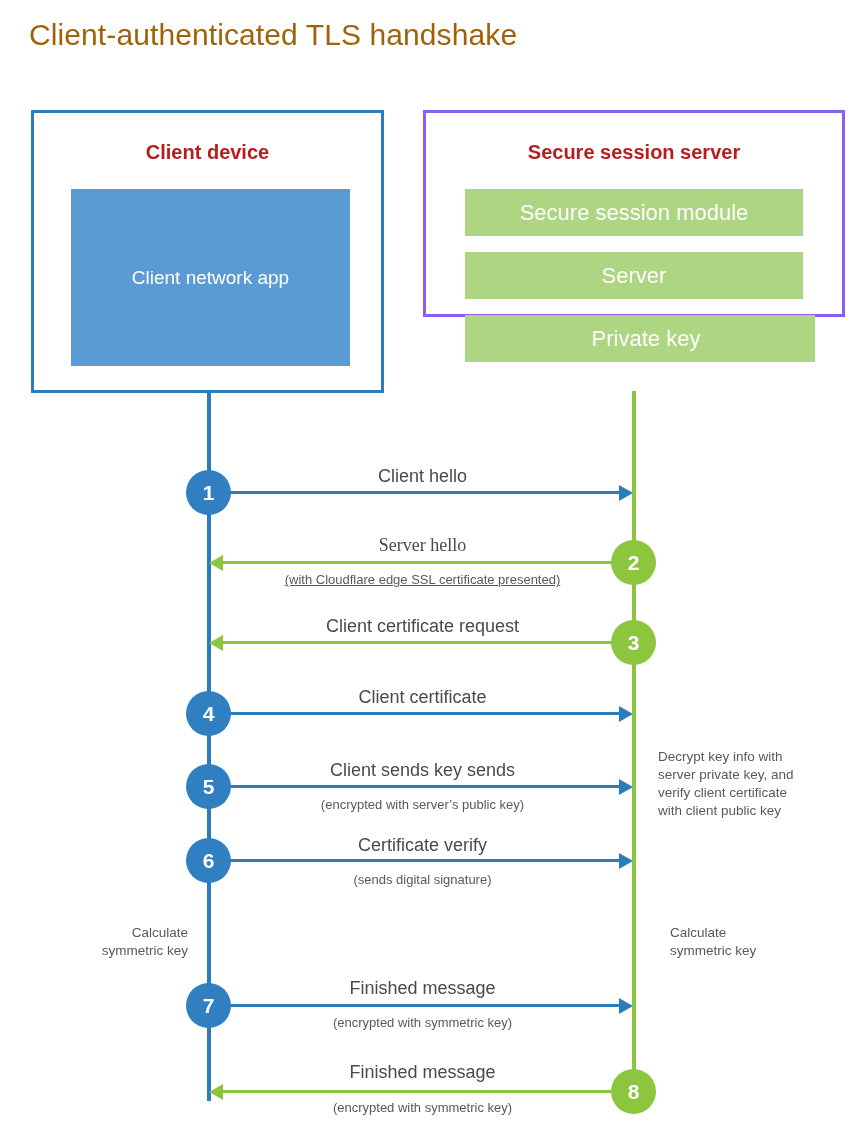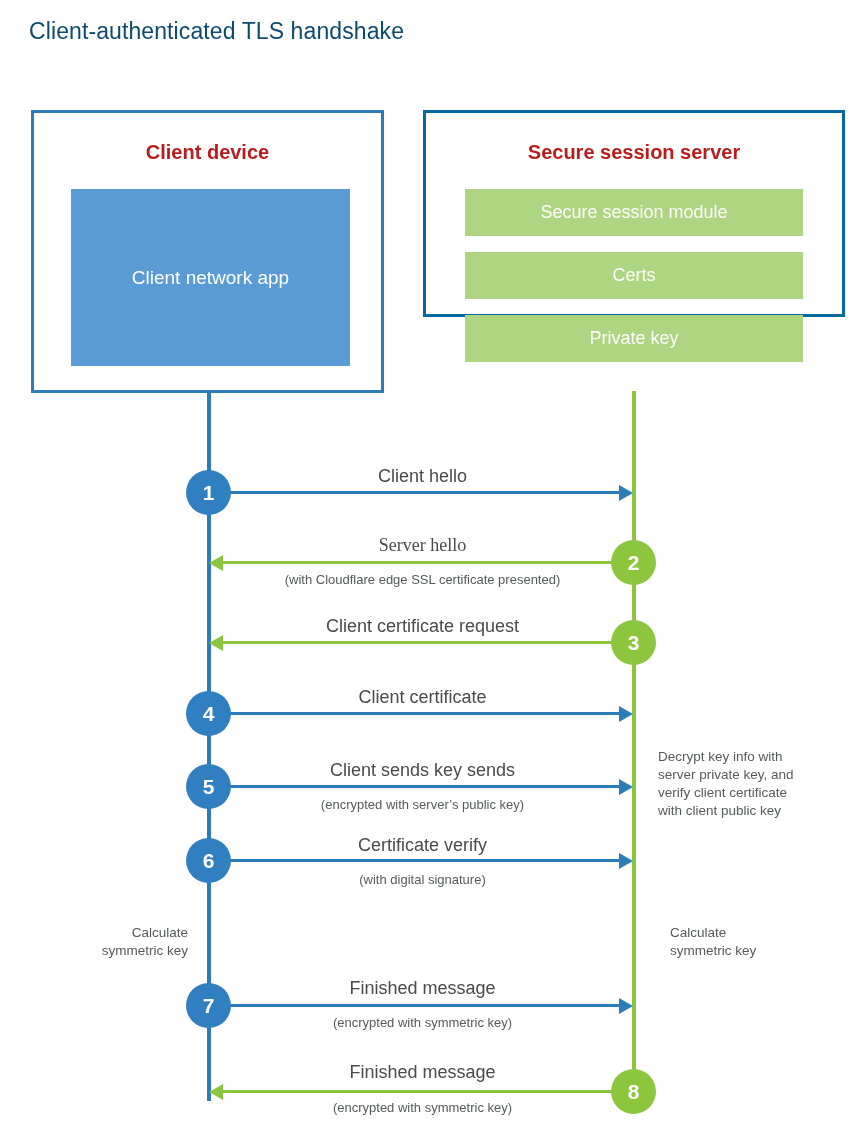--- a/index.html
+++ b/index.html
@@ -17,22 +17,22 @@
     height: 1146px;
     background: #ffffff;
     overflow: hidden;
   }
 
   
   #diagram-title {
     position: absolute;
     left: 29px;
     top: 18px;
-    font-size: 23px;
-    color: #0c4a6e;
+    font-size: 30px;
+    color: #a16207;
     font-weight: 400;
     letter-spacing: 0.1px;
     white-space: nowrap;
   }
 
   
   .party-box {
     position: absolute;
     background: #ffffff;
     box-sizing: border-box;
@@ -42,21 +42,21 @@
     top: 110px;
     width: 353px;
     height: 283px;
     border: 3px solid #2b7cb9;
   }
   #server-box {
     left: 423px;
     top: 110px;
     width: 422px;
     height: 207px;
-    border: 3px solid #0369a1;
+    border: 3px solid #8b5cf6;
   }
   .party-title {
     position: absolute;
     left: 0;
     right: 0;
     top: 28px;
     text-align: center;
     font-size: 20px;
     font-weight: bold;
     color: #b91c1c;
@@ -78,29 +78,29 @@
     justify-content: center;
     text-align: center;
   }
   .server-block {
     position: absolute;
     left: 39px;
     width: 338px;
     height: 47px;
     background: #aed581;
     color: #ffffff;
-    font-size: 18px;
+    font-size: 22px;
     display: flex;
     align-items: center;
     justify-content: center;
     text-align: center;
   }
   #server-block-0 { top: 76px; }
   #server-block-1 { top: 139px; }
-  #server-block-2 { top: 202px; }
+  #server-block-2 { top: 202px; padding-left: 12px; }
 
   
   .lifeline {
     position: absolute;
     width: 4px;
     top: 391px;
   }
   #client-lifeline {
     left: 207px;
     height: 710px;
@@ -188,39 +188,39 @@
 
   <div id="client-box" class="party-box">
     <div class="party-title">Client device</div>
     <div id="client-app-block">Client network
 app</div>
   </div>
 
   <div id="server-box" class="party-box">
     <div class="party-title">Secure session server</div>
     <div id="server-block-0" class="server-block">Secure session module</div>
-    <div id="server-block-1" class="server-block">Certs</div>
+    <div id="server-block-1" class="server-block">Server</div>
     <div id="server-block-2" class="server-block">Private key</div>
   </div>
 
   <div id="client-lifeline" class="lifeline"></div>
   <div id="server-lifeline" class="lifeline"></div>
 
   <div class="msg blue">
     <div class="msg-label" style="left:211px; top:466px; width:423px;">Client hello</div>
     <div class="msg-line" style="left:209px; top:491px; width:410px;"></div>
     <div class="msg-head right" style="left:619px; top:485px;"></div>
     <div class="step-badge blue-badge" style="left:186px; top:470px;">1</div>
   </div>
 
   <div class="msg green">
     <div class="msg-label" style="left:211px; top:535px; width:423px;font-family:Liberation Serif, serif;">Server hello</div>
     <div class="msg-line" style="left:223px; top:561px; width:411px;"></div>
     <div class="msg-head left" style="left:209px; top:555px;"></div>
-    <div class="msg-sublabel" style="left:211px; top:572px; width:423px;">(with Cloudflare edge SSL certificate presented)</div>
+    <div class="msg-sublabel" style="left:211px; top:572px; width:423px;text-decoration:underline;">(with Cloudflare edge SSL certificate presented)</div>
     <div class="step-badge green-badge" style="left:611px; top:540px;">2</div>
   </div>
 
   <div class="msg green">
     <div class="msg-label" style="left:211px; top:616px; width:423px;">Client certificate request</div>
     <div class="msg-line" style="left:223px; top:641px; width:411px;"></div>
     <div class="msg-head left" style="left:209px; top:635px;"></div>
     <div class="step-badge green-badge" style="left:611px; top:620px;">3</div>
   </div>
 
@@ -236,21 +236,21 @@
     <div class="msg-line" style="left:209px; top:785px; width:410px;"></div>
     <div class="msg-head right" style="left:619px; top:779px;"></div>
     <div class="msg-sublabel" style="left:211px; top:797px; width:423px;">(encrypted with server’s public key)</div>
     <div class="step-badge blue-badge" style="left:186px; top:764px;">5</div>
   </div>
 
   <div class="msg blue">
     <div class="msg-label" style="left:211px; top:835px; width:423px;">Certificate verify</div>
     <div class="msg-line" style="left:209px; top:859px; width:410px;"></div>
     <div class="msg-head right" style="left:619px; top:853px;"></div>
-    <div class="msg-sublabel" style="left:211px; top:872px; width:423px;">(with digital signature)</div>
+    <div class="msg-sublabel" style="left:211px; top:872px; width:423px;">(sends digital signature)</div>
     <div class="step-badge blue-badge" style="left:186px; top:838px;">6</div>
   </div>
 
   <div class="msg blue">
     <div class="msg-label" style="left:211px; top:978px; width:423px;">Finished message</div>
     <div class="msg-line" style="left:209px; top:1004px; width:410px;"></div>
     <div class="msg-head right" style="left:619px; top:998px;"></div>
     <div class="msg-sublabel" style="left:211px; top:1015px; width:423px;">(encrypted with symmetric key)</div>
     <div class="step-badge blue-badge" style="left:186px; top:983px;">7</div>
   </div>

